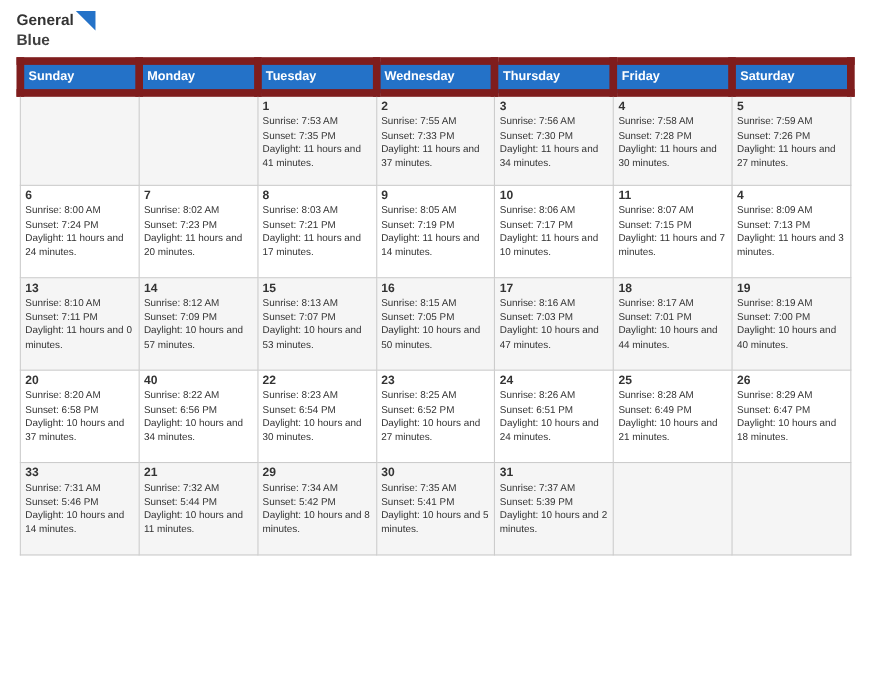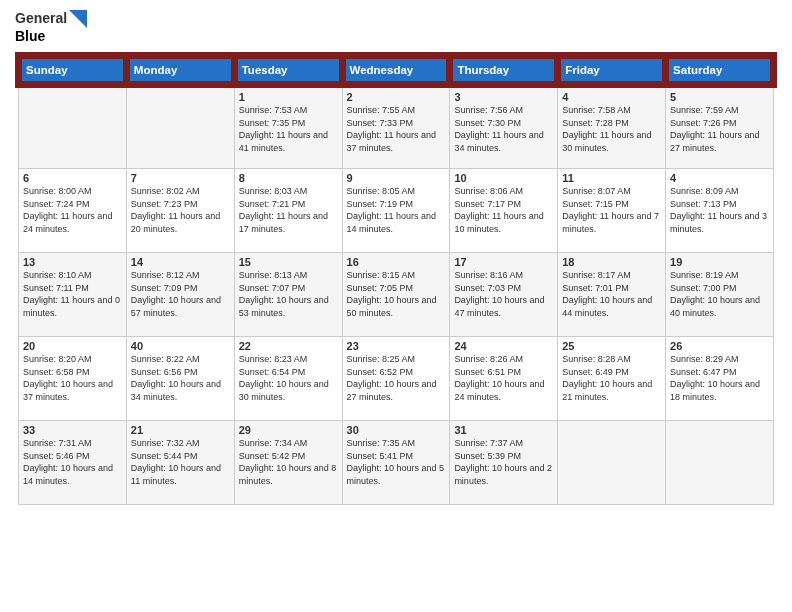--- a/index.html
+++ b/index.html
@@ -90,21 +90,21 @@
 <div class="page">
   <div class="header">
     <div class="logo">
   <div style="display:flex;flex-direction:column;align-items:flex-start;line-height:1.15;">
     <div style="display:flex;align-items:flex-start;gap:2px;">
       <span style="font-size:14px;font-weight:bold;color:#333;">General</span>
       <svg width="18" height="18" viewBox="0 0 18 18">
               <polygon points="0,0 18,0 18,18" fill="#2472c8"></polygon>
             </svg>
     </div>
-    <span style="font-size:14px;font-weight:bold;color:#000000;">Blue</span>
+    <span style="font-size:14px;font-weight:bold;color:#404040;">Blue</span>
   </div>
 </div>
     <div class="title-block">
       <div class="month-title"></div>
       <div class="location"></div>
     </div>
   </div>
 
   <table>
     <thead>

